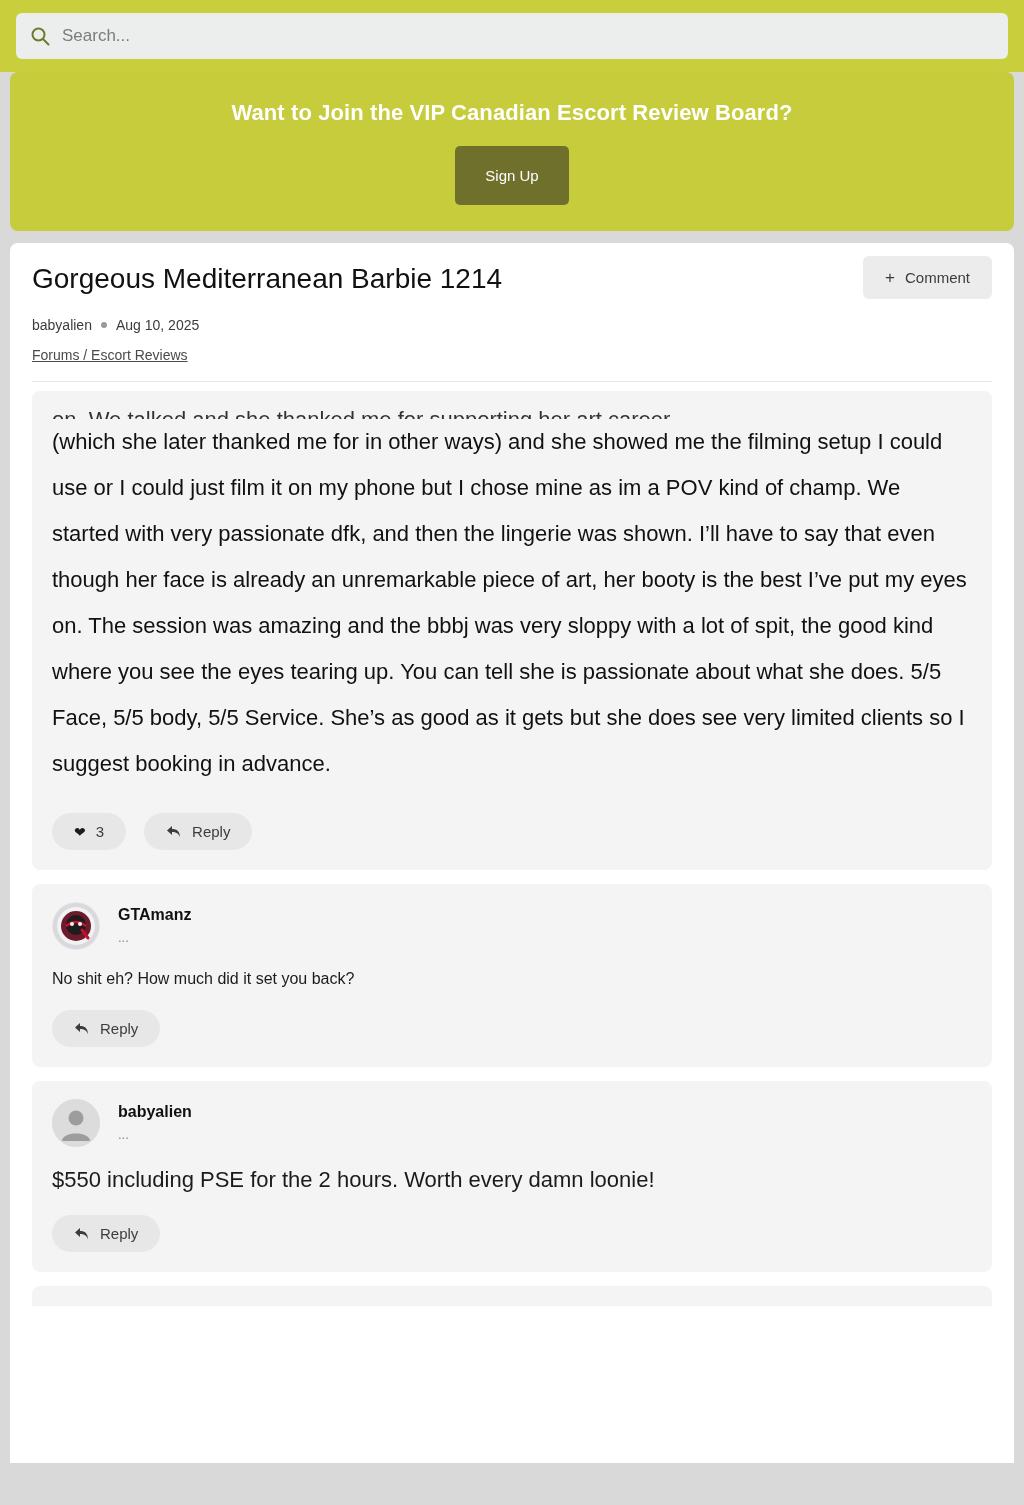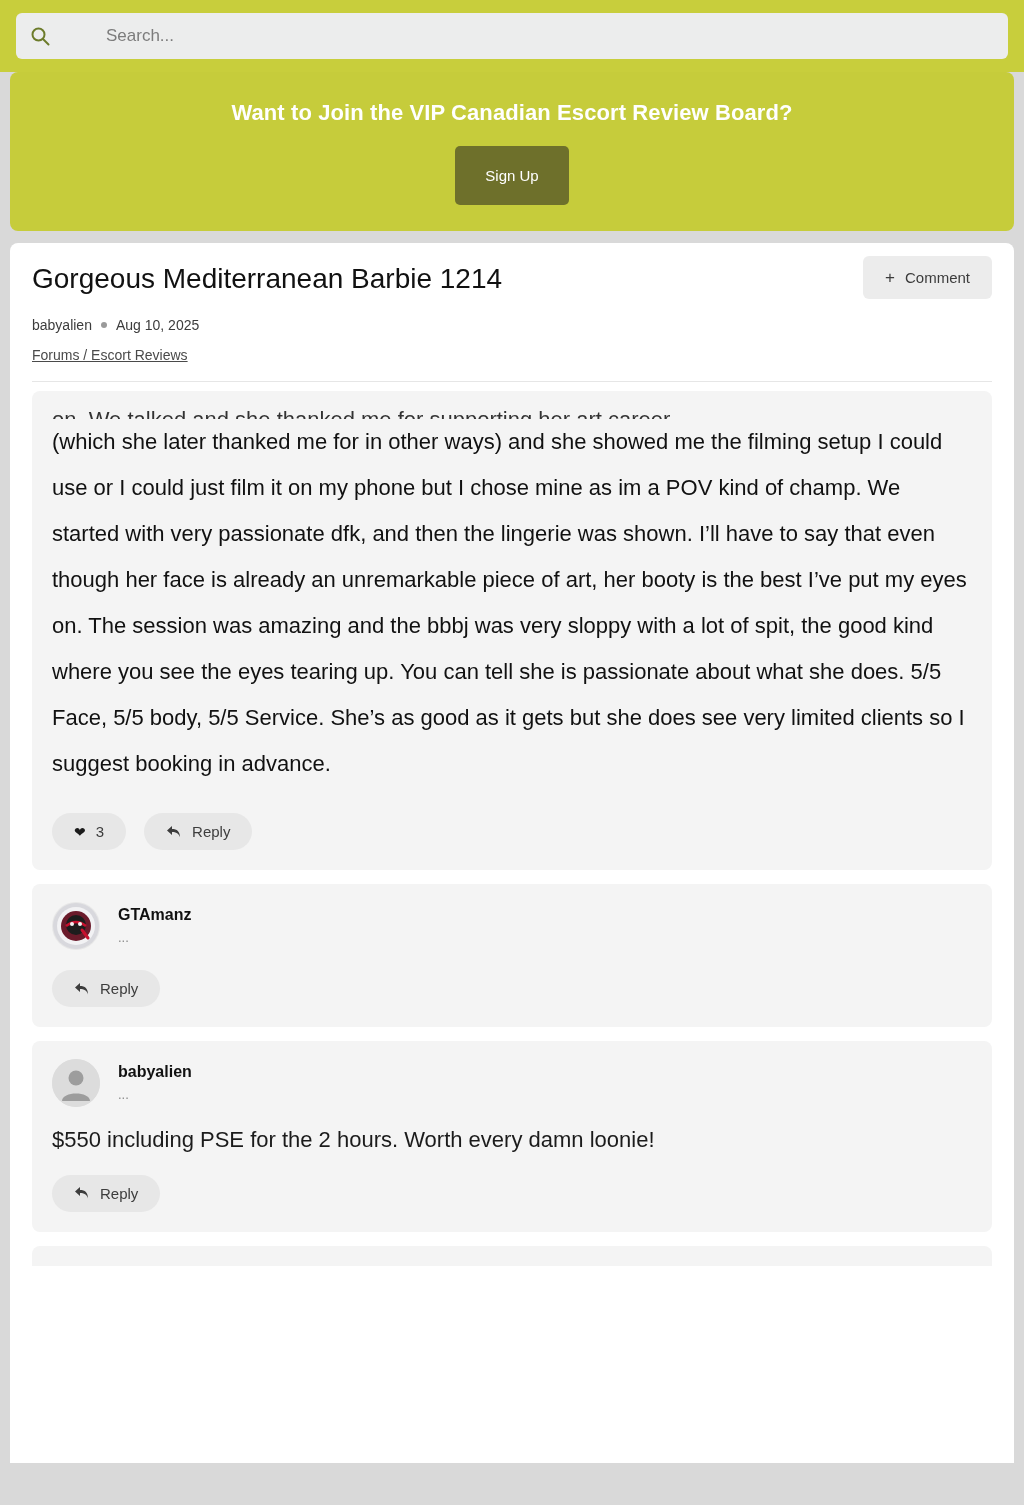--- a/index.html
+++ b/index.html
@@ -23,21 +23,20 @@
     width: 1024px;
   }
   .search-field {
     background: #eceded;
     border-radius: 6px;
     height: 46px;
     display: flex;
     align-items: center;
     padding: 0 14px;
     box-sizing: border-box;
-    gap: 44px;
   }
   .search-icon {
     width: 20px;
     height: 20px;
     margin-right: 12px;
     flex: 0 0 auto;
   }
   .search-placeholder {
     color: #7c7c7c;
     font-size: 17px;
@@ -328,20 +327,21 @@
           <path d="M30 28 L36 36" stroke="#c8102e" stroke-width="3" stroke-linecap="round"></path>
           <circle cx="20" cy="22" r="2" fill="#f2f2f4"></circle>
           <circle cx="28" cy="22" r="2" fill="#f2f2f4"></circle>
         </svg>
       </span>
       <div>
         <div class="author">GTAmanz</div>
         <div class="sub">...</div>
       </div>
     </div>
+    <div class="comment-text">No shit eh? How much did it set you back?</div>
     <div class="comment-actions">
       <button class="pill">
         <span class="reply-icon">
           <svg viewBox="0 0 16 14" width="16" height="14" aria-hidden="true">
             <path d="M6 1 L1 5.5 L6 10 L6 7 C10 7 13 8.5 14 12.5 C14 6.5 11 4 6 4 Z" fill="#3d3d3d"></path>
           </svg>
         </span>
         <span>Reply</span>
       </button>
     </div>

